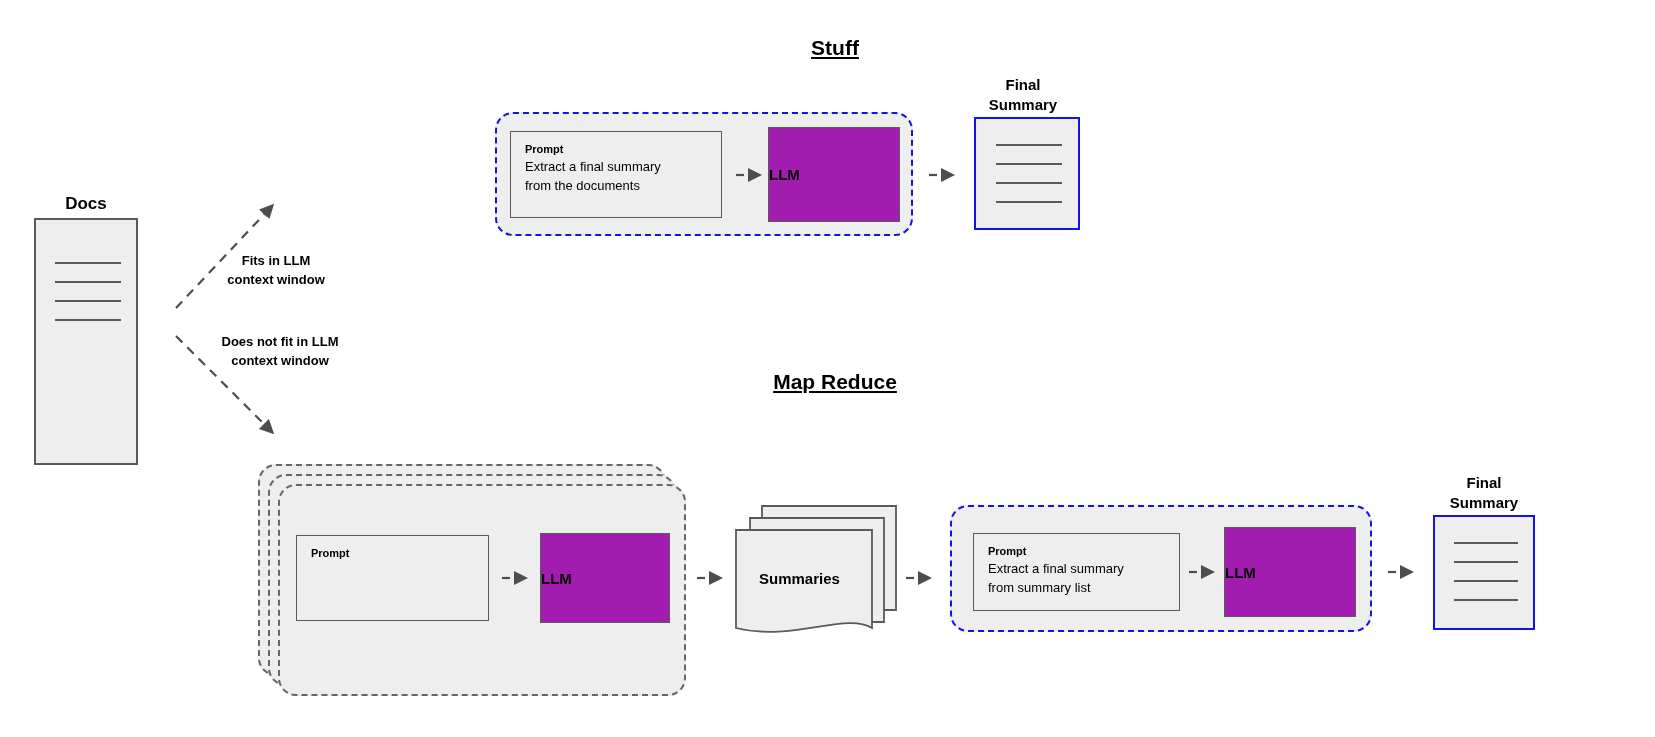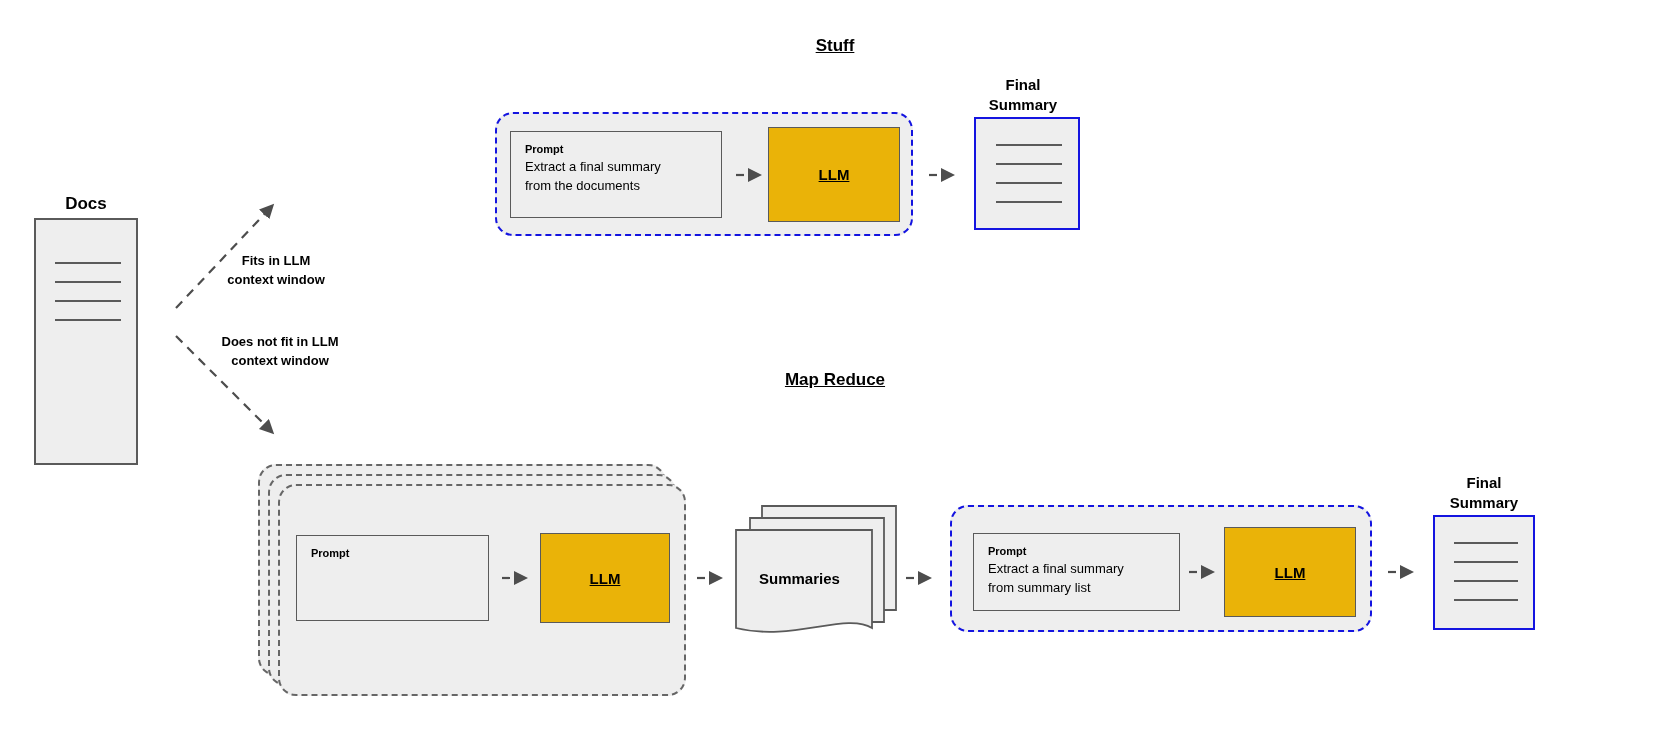--- a/index.html
+++ b/index.html
@@ -15,21 +15,21 @@
     position: relative;
     width: 1655px;
     height: 737px;
     background: #ffffff;
     overflow: hidden;
   }
   .abs { position: absolute; }
 
   
   .section-title {
-    font-size: 17px;
+    font-size: 21px;
     font-weight: bold;
     color: #000000;
     text-decoration: underline;
     text-align: center;
     white-space: nowrap;
   }
 
   
   .caption {
     font-size: 15px;
@@ -75,27 +75,25 @@
     color: #000000;
     line-height: 1.45;
   }
   .prompt-body {
     font-size: 13px;
     color: #000000;
     line-height: 1.45;
     white-space: pre-line;
   }
   .llm-box {
-    background: #eab308;
+    background: #a21caf;
     border: 1.6px solid #5a5a5a;
     box-sizing: border-box;
     display: flex;
     align-items: center;
-    justify-content: center;
-    text-decoration: underline;
   }
   .llm-label {
     font-size: 15px;
     font-weight: bold;
     color: #000000;
   }
 
   
   .dashed-group {
     background: #eeeeee;

